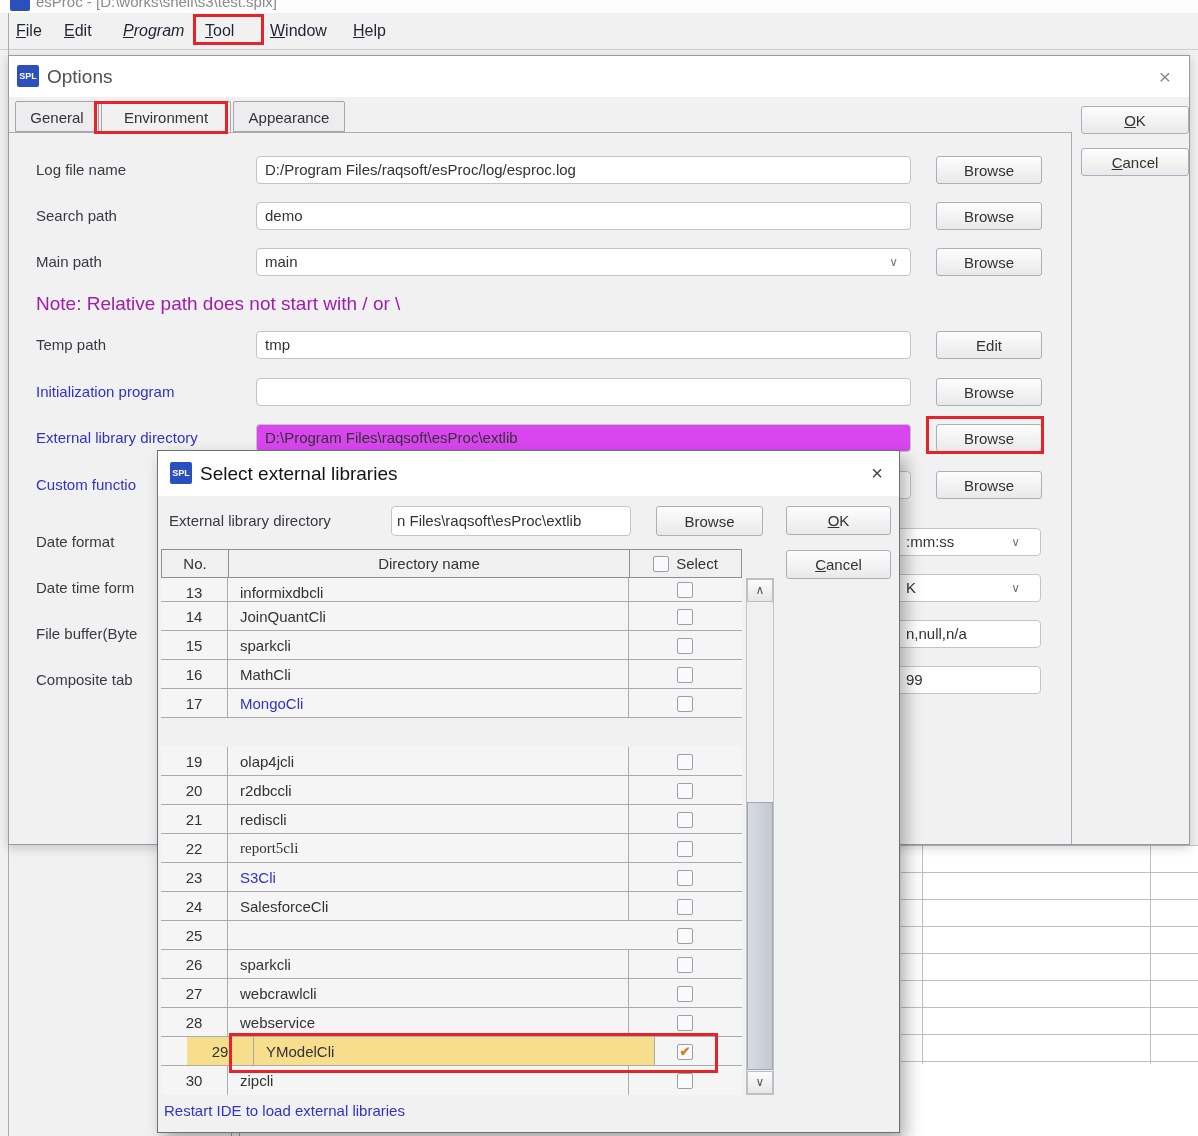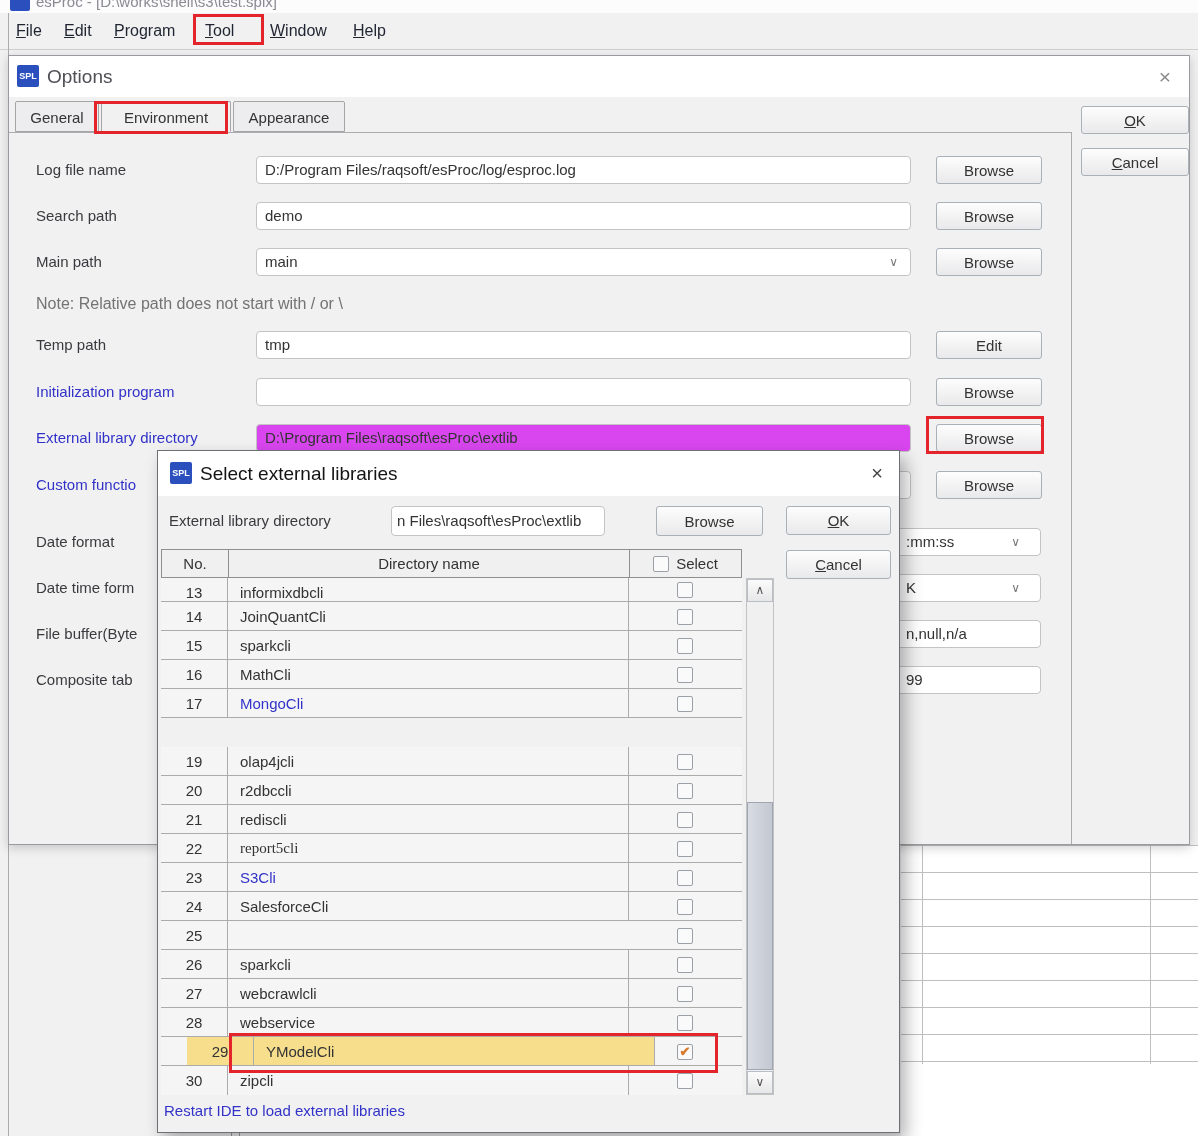--- a/index.html
+++ b/index.html
@@ -38,30 +38,30 @@
   #opt-title{left:38px;top:0;height:41px;line-height:41px;font-size:19px;color:#4F4F55;}
   #opt-close{right:18px;top:0;height:41px;line-height:41px;font-size:21px;color:#8A8A8A;}
   .tab{position:absolute;top:45px;height:31px;line-height:31px;text-align:center;font-size:15px;
        background:#EDEDEF;border:1px solid #A5A5A5;border-radius:2px 2px 0 0;box-sizing:border-box;}
   .tab.sel{background:#F1F1F2;border-bottom:1px solid #F1F1F2;}
   #panel-top{left:0;top:76px;width:1062px;height:1px;background:#ACACB0;}
   #panel-right{left:1062px;top:76px;width:1px;height:712px;background:#ACACB0;}
   .opt-row-label{position:absolute;left:27px;}
   .opt-field{position:absolute;left:247px;width:655px;height:28px;}
   .opt-btn{position:absolute;left:927px;width:106px;height:28px;}
-  #opt-note{left:27px;top:237px;font-size:16px;color:#737373;line-height:22px;}
+  #opt-note{left:27px;top:237px;font-size:19px;color:#a21caf;line-height:22px;}
   .frag-field{position:absolute;left:862px;width:170px;height:28px;padding-left:34px;}
   
   #sel{left:157px;top:450px;width:743px;height:683px;background:#F1F1F2;border:1px solid #6E6E74;
        box-sizing:border-box;box-shadow:6px 8px 16px rgba(0,0,0,0.30);}
   #sel-titlebar{left:0;top:0;width:741px;height:45px;background:#FFF;}
   #sel-title{left:42px;top:0;height:45px;line-height:45px;font-size:19px;color:#141414;}
   #sel-close{right:16px;top:0;height:45px;line-height:45px;font-size:20px;color:#444;}
   #sel-dir-label{left:11px;top:55px;line-height:30px;}
-  #sel-dir-field{left:233px;top:55px;width:214px;height:30px;line-height:28px;padding:0 5px;}
+  #sel-dir-field{left:233px;top:55px;width:240px;height:30px;line-height:28px;padding:0 5px;}
   #sel-browse{left:498px;top:55px;width:107px;height:30px;}
   #sel-ok{left:628px;top:55px;width:105px;height:29px;}
   #sel-cancel{left:628px;top:99px;width:105px;height:29px;}
   
   #tbl-header{left:3px;top:98px;width:581px;height:29px;background:#F0F0F1;border:1px solid #8F8F8F;
               box-sizing:border-box;}
   .th{position:absolute;top:0;height:27px;line-height:27px;font-size:15px;color:#333;text-align:center;
       box-sizing:border-box;}
   #th-no{left:0;width:67px;border-right:1px solid #8F8F8F;}
   #th-name{left:67px;width:401px;border-right:1px solid #8F8F8F;}
@@ -93,21 +93,21 @@
 </head>
 <body>
 
 <div id="titlebar" class="abs">
   <div id="app-icon" class="abs"></div>
   <div id="win-title" class="abs">esProc - [D:\works\shell\s3\test.splx]</div>
 </div>
 <div id="menubar" class="abs">
     <div class="menu-item" style="left: 16px;"><span class="u">F</span>ile</div>
     <div class="menu-item" style="left: 64px;"><span class="u">E</span>dit</div>
-    <div class="menu-item" style="left: 114px;"><span class="u">P</span>rogram</div>
+    <div class="menu-item" style="left: 123px; font-style: italic;"><span class="u">P</span>rogram</div>
     <div class="menu-item" style="left: 205px;"><span class="u">T</span>ool</div>
     <div class="menu-item" style="left: 270px;"><span class="u">W</span>indow</div>
     <div class="menu-item" style="left: 353px;"><span class="u">H</span>elp</div>
   </div>
 <div id="win-left-border" class="abs"></div>
 
 <div id="bg-white" class="abs"></div>
 <div id="bg-grid" class="abs"></div>
 <div class="abs bg-vline" style="left:922px;"></div>
 <div class="abs bg-vline" style="left:1150px;"></div>

